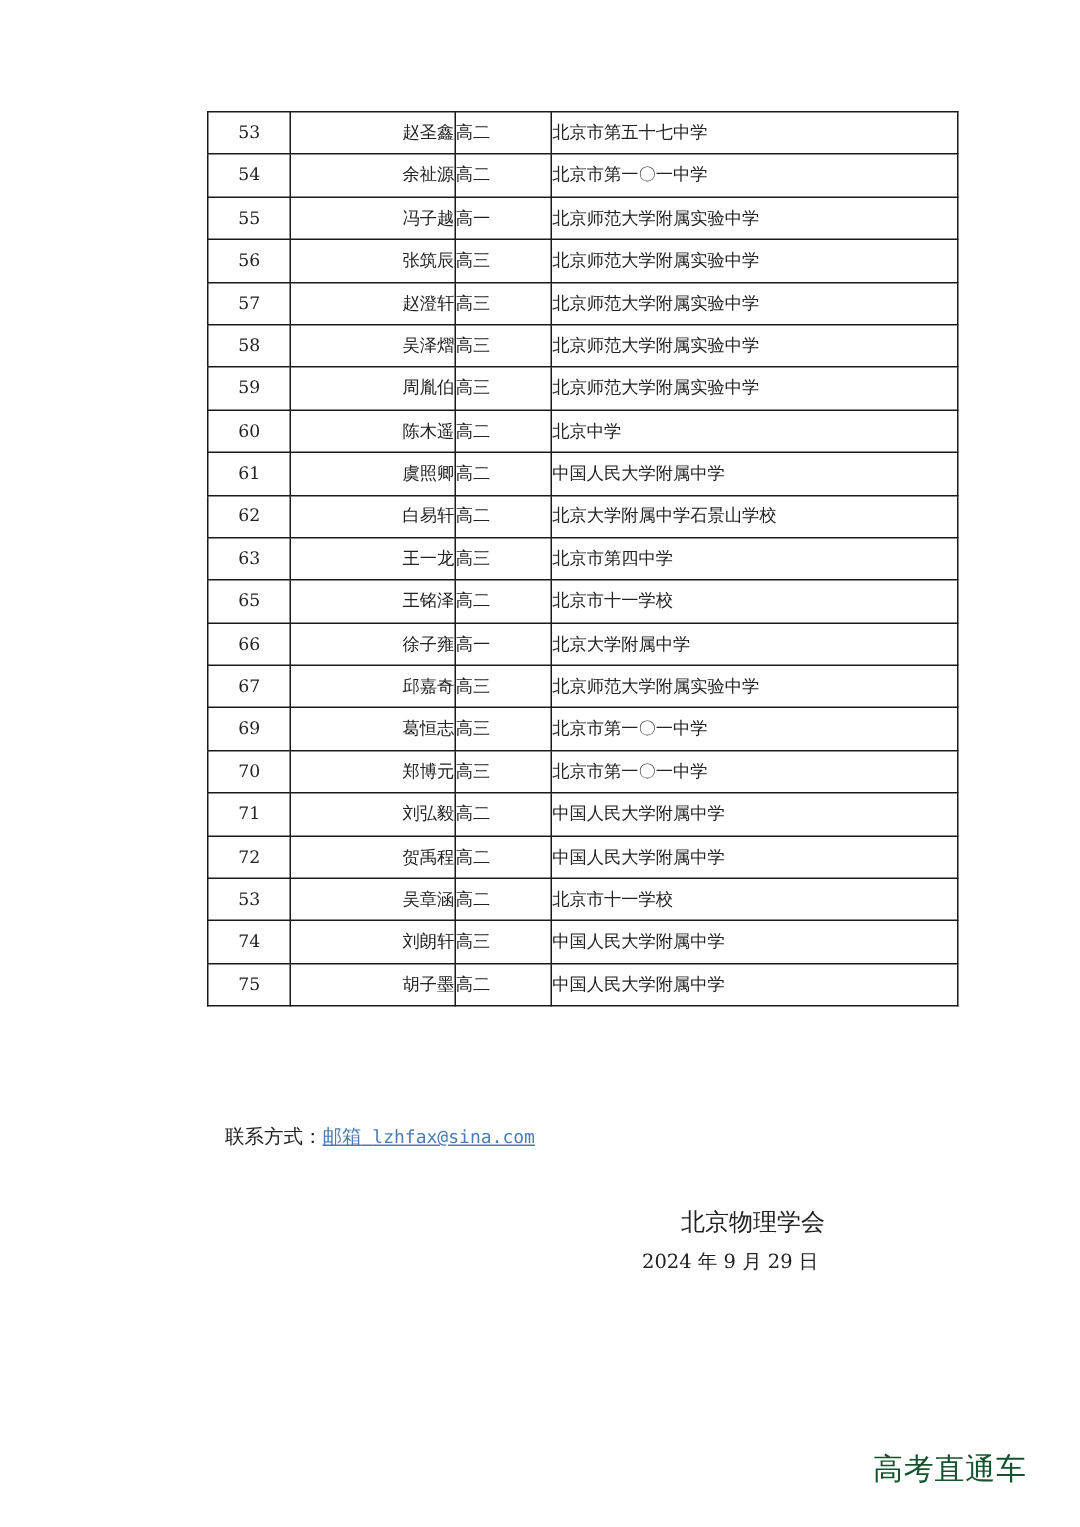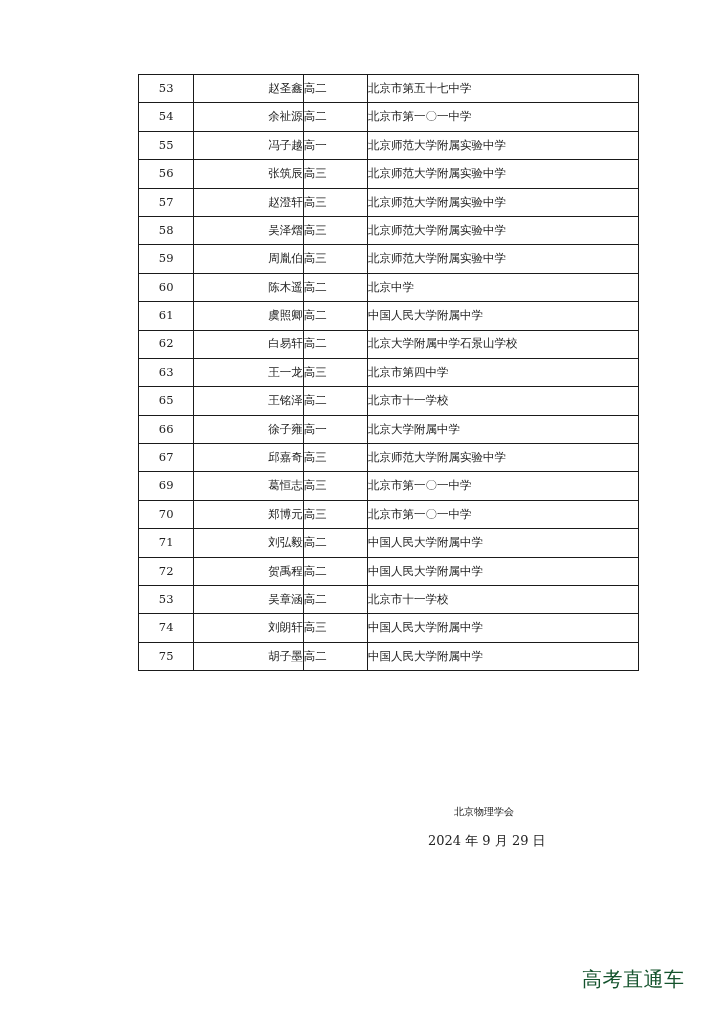--- a/index.html
+++ b/index.html
@@ -32,21 +32,21 @@
   .contact {
     position: absolute; left: 150px; top: 749px;
     font-size: 13px; color: #222;
   }
   .contact .link {
     color: #4a7bb5; text-decoration: underline;
     font-family: "DejaVu Sans Mono", "Liberation Mono", monospace;
     font-size: 12px;
   }
   .contact .link .cn { font-family: "DejaVu Serif", "Liberation Serif", serif; font-size: 13px; }
-  .org { position: absolute; left: 454px; top: 805px; font-size: 10px; }
+  .org { position: absolute; left: 454px; top: 805px; font-size: 16px; }
   .date { position: absolute; left: 428px; top: 832px; font-size: 13px; text-align: center; }
   .watermark {
     position: absolute; left: 582px; top: 966px;
     font-family: "DejaVu Sans", "Liberation Sans", sans-serif;
     font-size: 20px; color: #14532d; letter-spacing: 0.5px;
   }
 </style>
 </head>
 <body>
 
@@ -175,18 +175,21 @@
         </tr>
         <tr>
           <td class="c-no">75</td>
           <td class="c-name">胡子墨</td>
           <td class="c-grade">高二</td>
           <td class="c-school">中国人民大学附属中学</td>
         </tr>
       </tbody>
   </table>
 
+  <div class="contact">
+    <span>联系方式：</span><a class="link"><span class="cn">邮箱</span> <span>lzhfax@sina.com</span></a>
+  </div>
 
   <div class="org">北京物理学会</div>
   <div class="date">2024 年 9 月 29 日</div>
 
   <div class="watermark">高考直通车</div>
 </div>
 
 </body></html>

